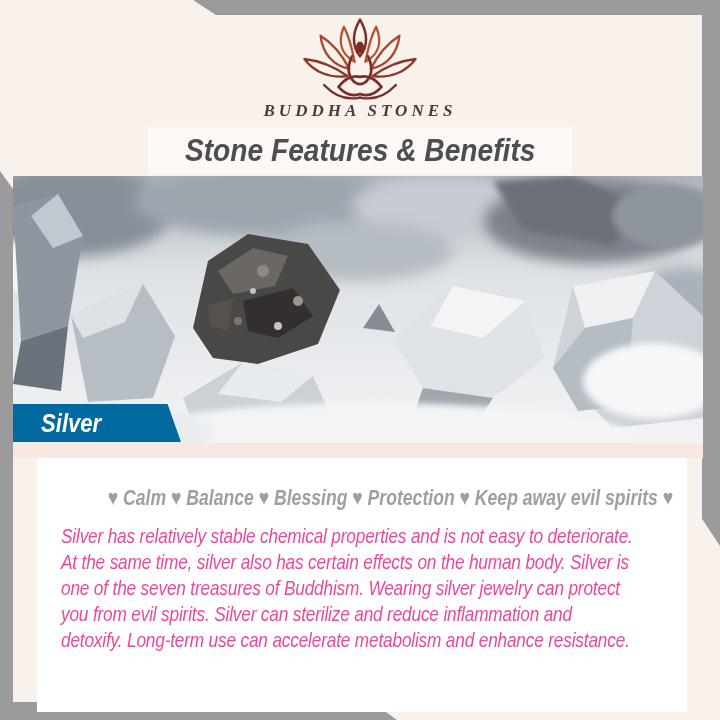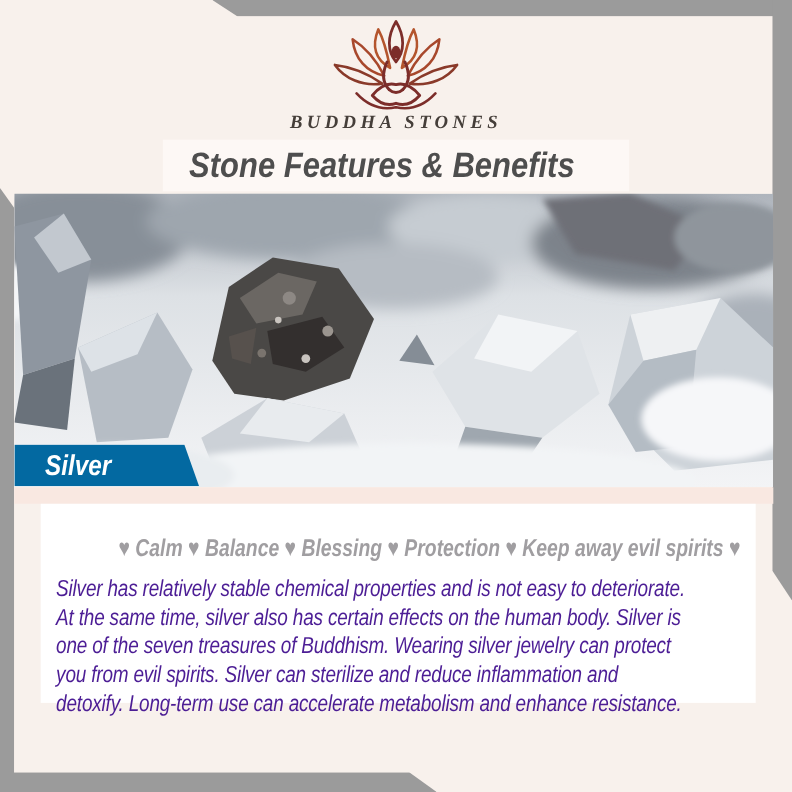--- a/index.html
+++ b/index.html
@@ -22,47 +22,47 @@
   
   .logo{position:absolute; left:50%; top:16px; transform:translateX(-50%);}
   .brand{
     position:absolute; left:0; top:101px; width:720px; text-align:center;
     font-family:"Liberation Serif", serif; font-size:17px; font-weight:600;
     letter-spacing:4px; color:#453e39;
   }
   
   .banner{
     position:absolute; left:148px; top:127px; width:424px; height:47px;
-    background:#fdf8f5; display:flex; align-items:center; justify-content:flex-start;
+    background:#fdf8f5; display:flex; align-items:center; justify-content:center;
   }
   .banner .title{
     display:inline-block; transform:scaleX(.88); transform-origin:center;
     font-size:32px; font-weight:bold; color:#4e4e4e; letter-spacing:0; white-space:nowrap;
   }
   
   .photo{position:absolute; left:13px; top:176px; width:690px; height:267px; overflow:hidden;}
   .photo svg{display:block;}
   
   .stone-label{
     position:absolute; left:13px; top:404px; width:168px; height:38px;
     background:#0369a1; clip-path:polygon(0 0,92% 0,100% 100%,0 100%);
     display:flex; align-items:center;
   }
   .stone-label .txt{
     display:inline-block; transform:scaleX(.85); transform-origin:left center;
     margin-left:28px; color:#ffffff; font-weight:bold; font-size:26px; white-space:nowrap;
   }
   
   .accent-strip{position:absolute; left:13px; top:443px; width:690px; height:15px; background:#f9e8e1;}
-  .panel{position:absolute; left:37px; top:458px; width:650px; height:181px; background:#ffffff;}
+  .panel{position:absolute; left:37px; top:458px; width:650px; height:254px; background:#ffffff;}
   .benefits{
     margin-top:27px; text-align:center; color:#a09ea1; font-weight:bold; font-size:22px;
   }
   .benefits .txt{display:inline-block; transform:scaleX(.8); transform-origin:center; white-space:nowrap;}
-  .desc{margin-top:12px; padding-left:14px; color:#4c1d95;}
+  .desc{margin-top:12px; padding-left:24px; color:#ec4899;}
   .desc .line{
     height:26px; line-height:26px; font-size:21px; white-space:nowrap;
     transform:scaleX(.82); transform-origin:left center; letter-spacing:-0.2px;
   }
 </style>
 </head>
 <body>
 
 <div class="card">
 

